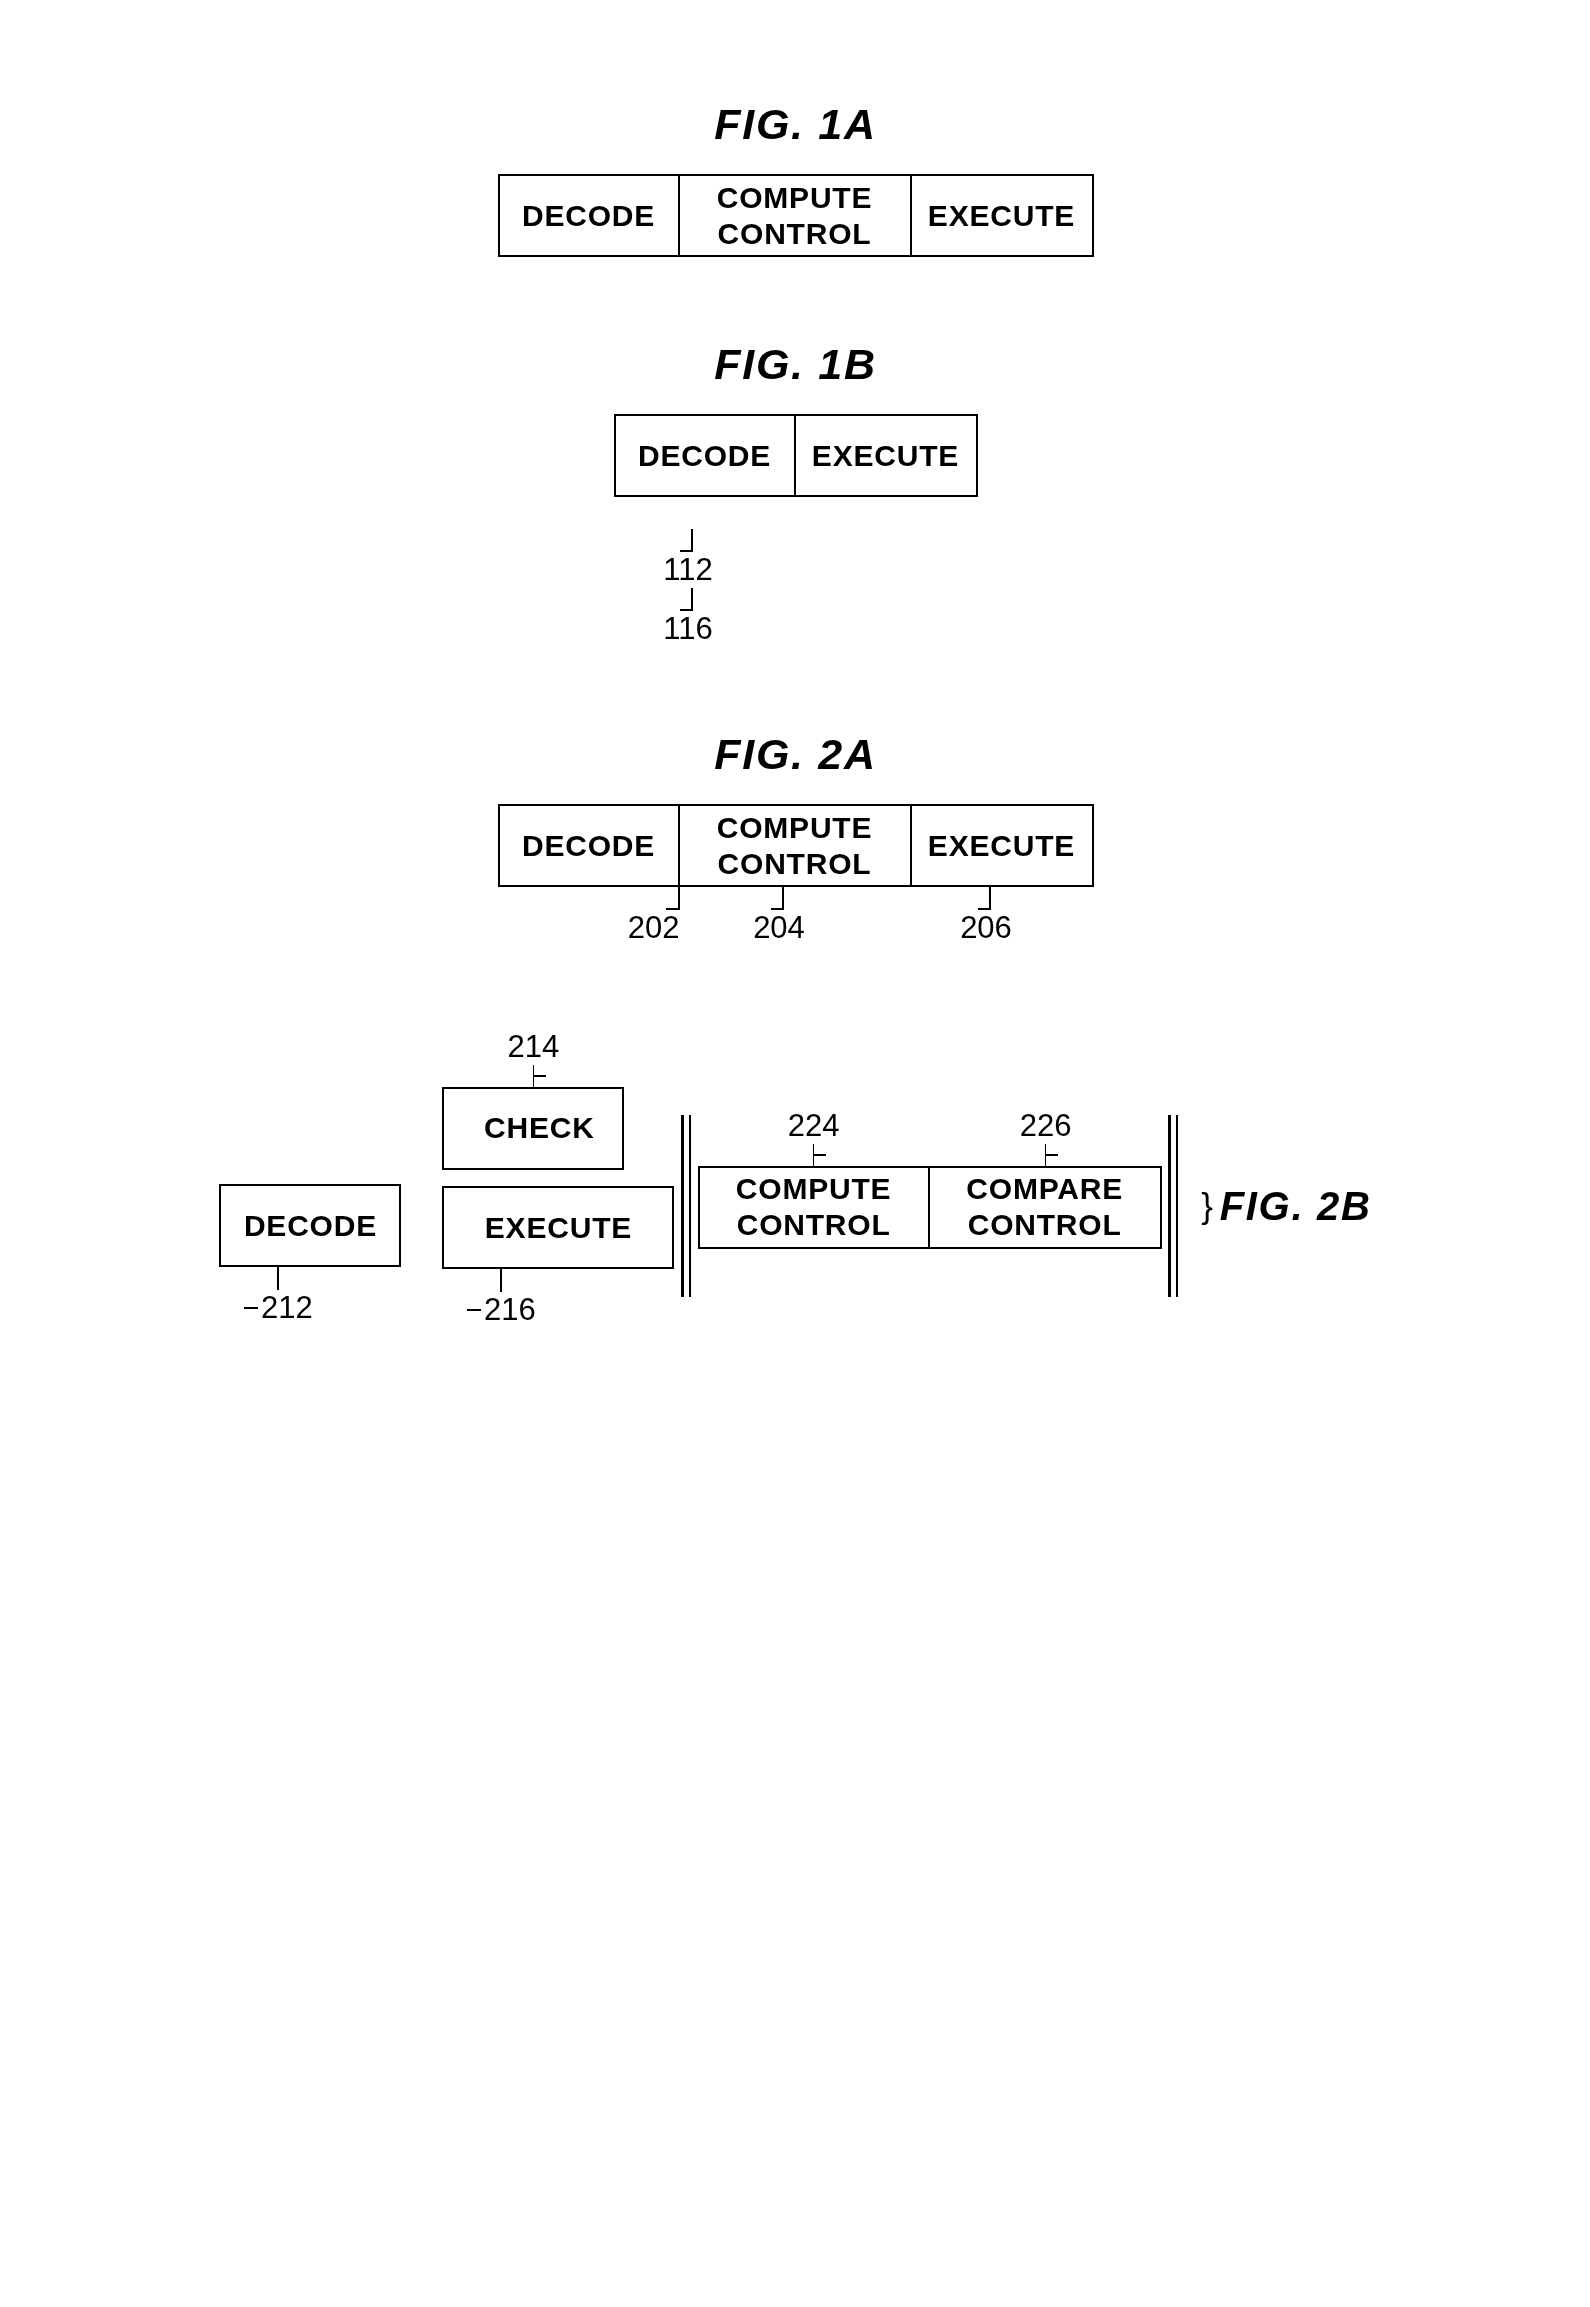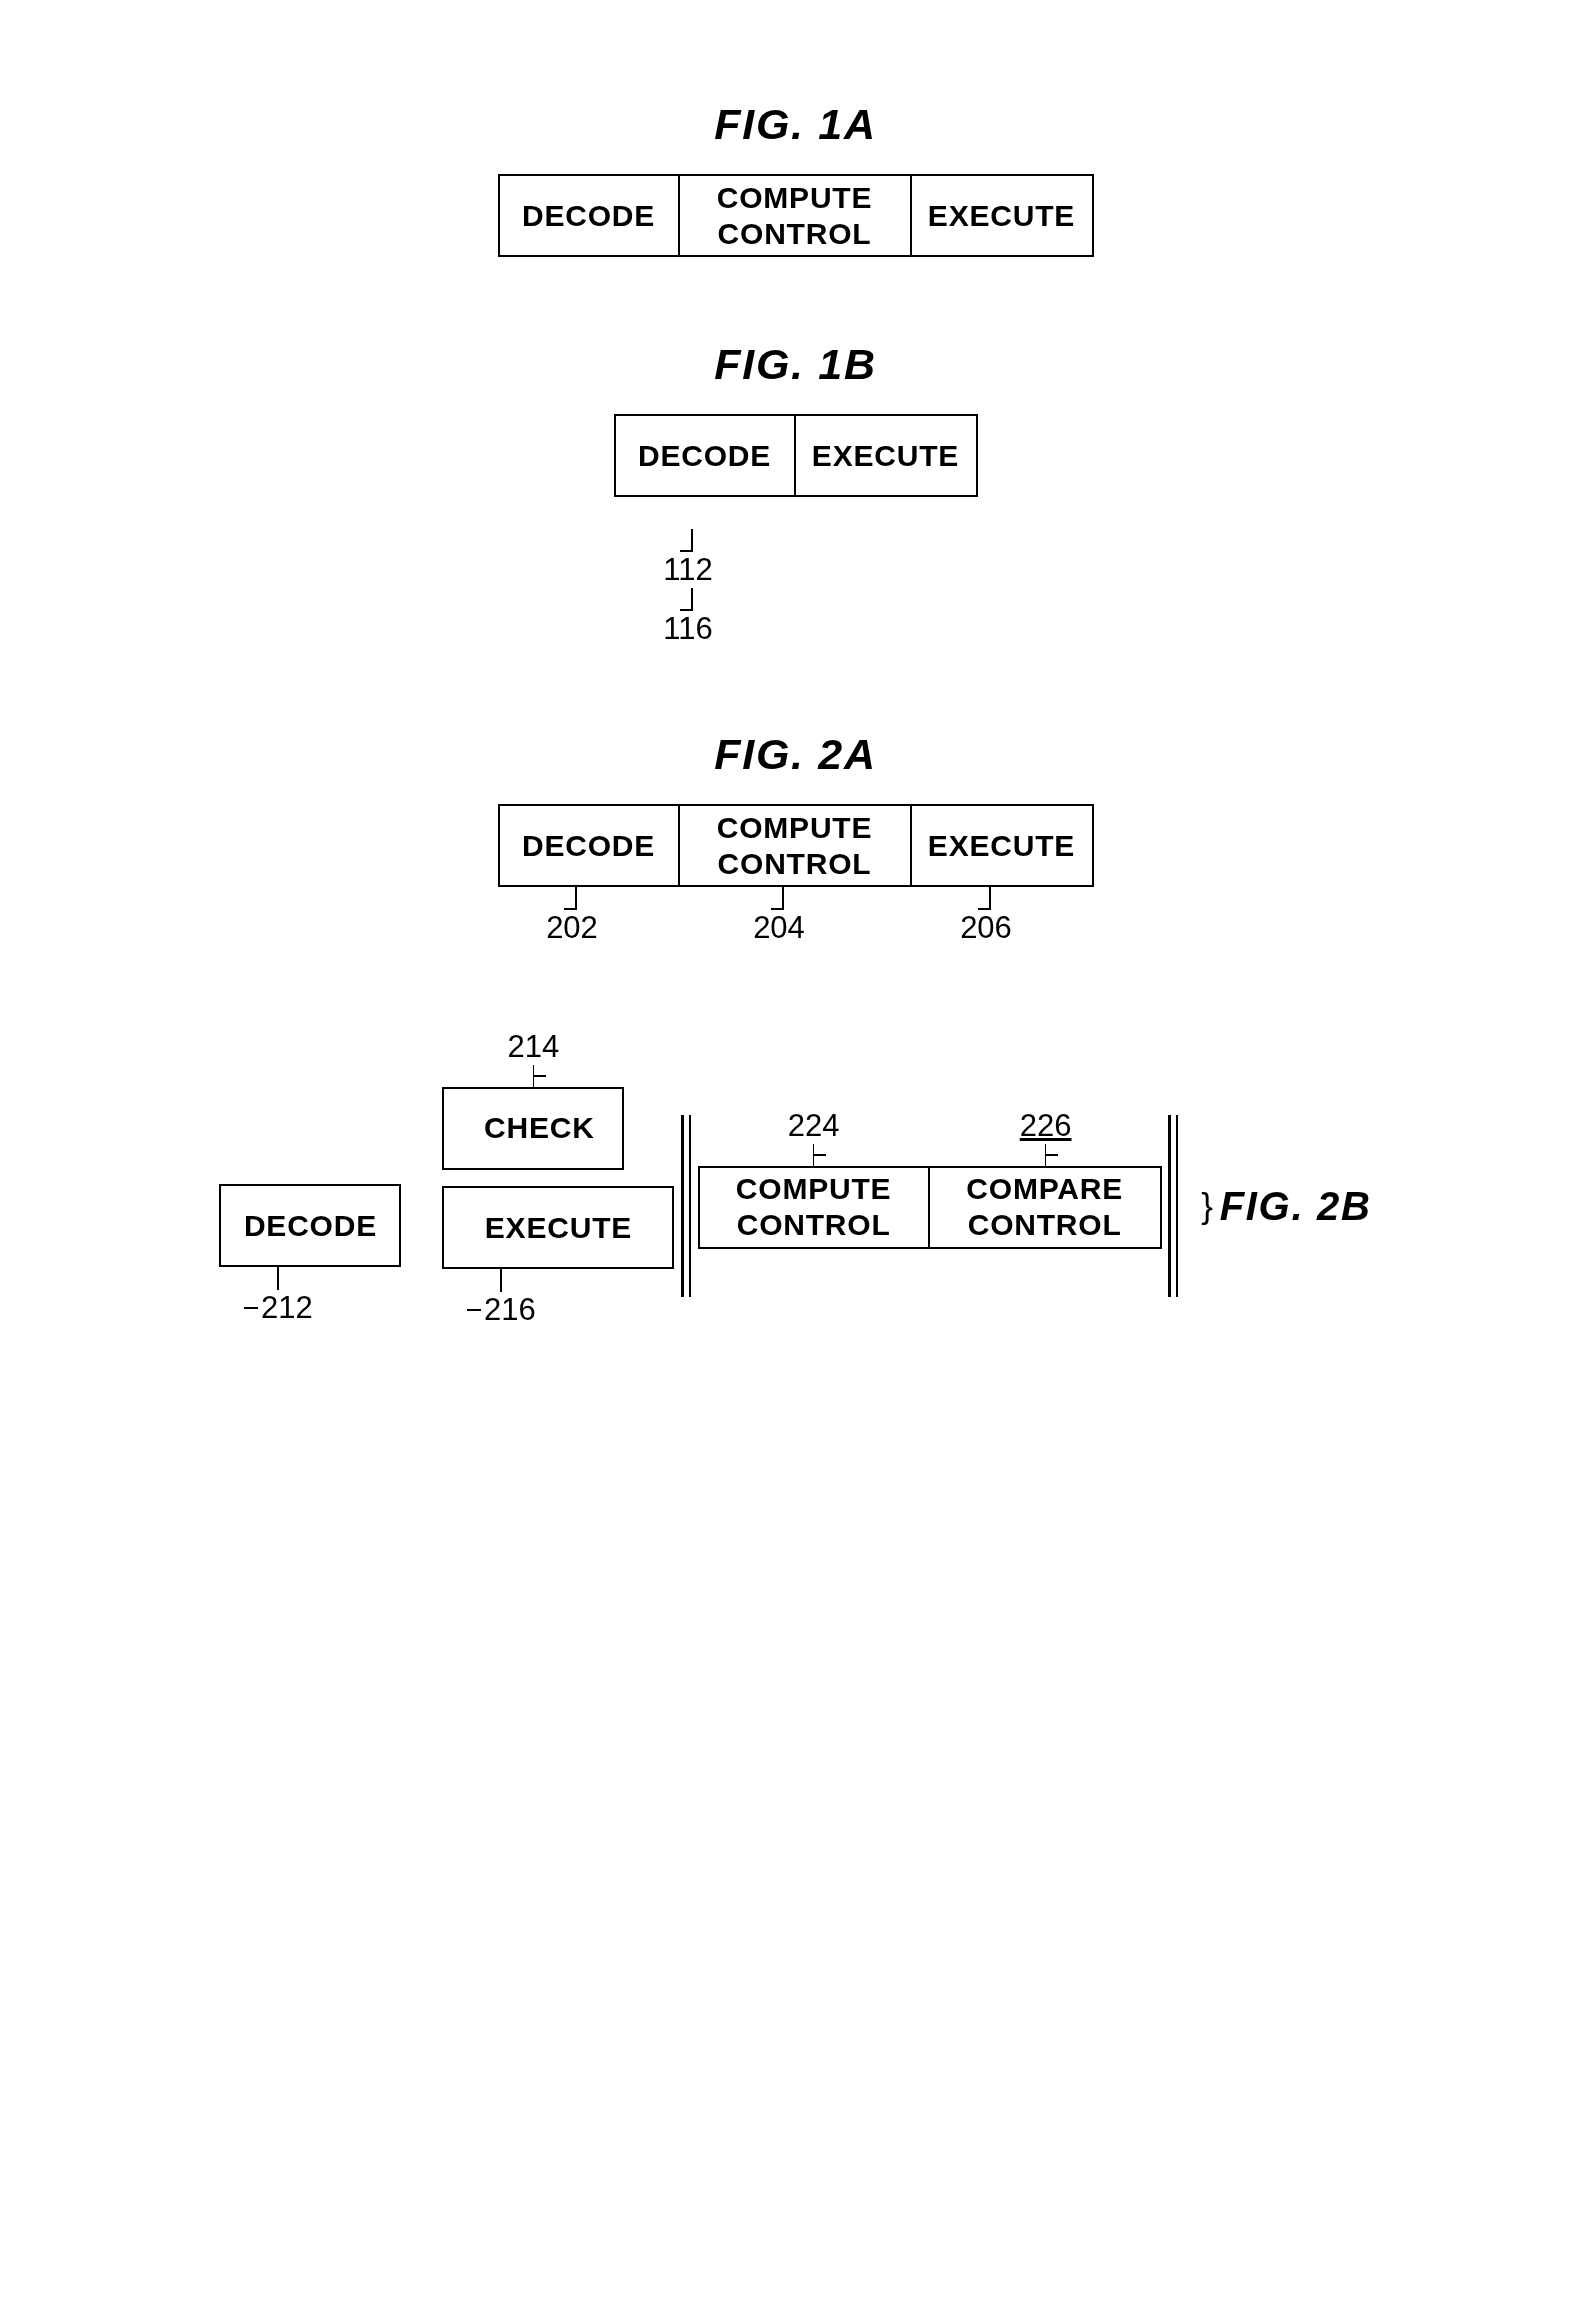--- a/index.html
+++ b/index.html
@@ -126,21 +126,21 @@
       </div>
       <div class="box" style="width:232px;height:83px;">
         <span>COMPUTE<br>CONTROL</span>
       </div>
       <div class="box" style="width:182px;height:83px;">
         <span>EXECUTE</span>
       </div>
     </div>
 
     <div style="display:flex;flex-direction:row;align-items:flex-start;width:596px;">
-      <div style="display:flex;flex-direction:column;align-items:center;width:182px;">
+      <div style="display:flex;flex-direction:column;align-items:flex-end;width:182px;">
         <div style="width:1.7px;height:23px;background:#000;margin-left:-25px;"></div>
         <div style="width:13.2px;height:1.7px;background:#000;margin-left:-36px;margin-top:-1.7px;"></div>
         <div class="num-label" style="margin-left:-33px;">202</div>
       </div>
       <div style="display:flex;flex-direction:column;align-items:center;width:232px;">
         <div style="width:1.7px;height:23px;background:#000;margin-left:-25px;"></div>
         <div style="width:13.2px;height:1.7px;background:#000;margin-left:-36px;margin-top:-1.7px;"></div>
         <div class="num-label" style="margin-left:-33px;">204</div>
       </div>
       <div style="display:flex;flex-direction:column;align-items:center;width:182px;">
@@ -212,21 +212,21 @@
         <div style="display:flex;flex-direction:row;align-items:flex-start;">
 
           <div style="display:flex;flex-direction:column;align-items:center;width:232px;">
             <div class="num-label">224</div>
             <div style="display:flex;flex-direction:row;align-items:center;">
               <div style="width:13.2px;height:1.7px;background:#000;"></div>
               <div style="width:1.7px;height:21.5px;background:#000;margin-left:-13.2px;"></div>
             </div>
           </div>
 
-          <div style="display:flex;flex-direction:column;align-items:center;width:232px;text-decoration:underline;">
+          <div style="display:flex;flex-direction:column;align-items:center;width:232px;">
             <div class="num-label">226</div>
             <div style="display:flex;flex-direction:row;align-items:center;">
               <div style="width:13.2px;height:1.7px;background:#000;"></div>
               <div style="width:1.7px;height:21.5px;background:#000;margin-left:-13.2px;"></div>
             </div>
           </div>
         </div>
 
         <div style="display:flex;flex-direction:row;">
           <div class="box" style="width:232px;height:83px;">

